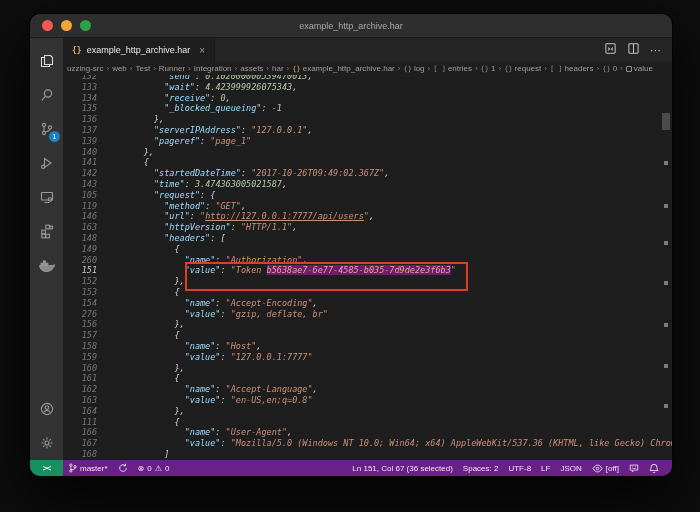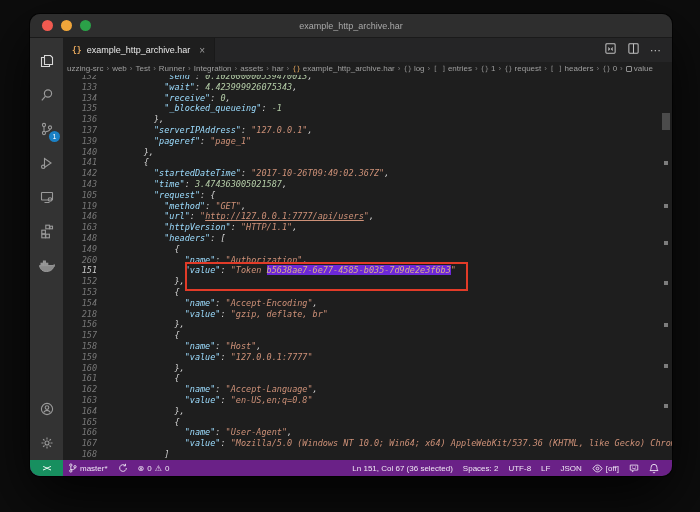--- a/index.html
+++ b/index.html
@@ -59,21 +59,21 @@
                font-family:"DejaVu Sans Mono",monospace; font-size:8.5px;font-style:italic; }
   .code-scroll { margin-top:-4px; }
   .code-line { display:flex; height:10.8px; line-height:10.8px; white-space:pre; }
   .ln { flex:0 0 50px; text-align:right; padding-right:16px; color:#787878; }
   .ln.active { color:#c8c8c8; }
   .code-text { flex:1; }
   .ind { display:inline-block; background-image:repeating-linear-gradient(to right,#393939 0 1px,transparent 1px 2ch); }
   .tk-k { color:#9cdcfe; } .tk-s { color:#ce9178; } .tk-n { color:#b5cea8; }
   .tk-p { color:#d4d4d4; }
   .tk-u { color:#ce9178; text-decoration:underline; }
-  .tk-h { color:#d8b08c; background:#6d28d9; }
+  .tk-h { color:#d8b08c; background:#701a75; }
 
   .annotation-box { position:absolute; left:calc(56px + 14ch - 6px); top:187px;
                     width:calc(53ch + 12px); height:29px; border:2px solid #e23b28;
                     pointer-events:none; }
 
   .overview-ruler { position:absolute; right:0; top:0; width:12px; height:100%; }
   .scroll-thumb { position:absolute; right:2px; top:38px; width:8px; height:17px; background:#4b4b4b; }
   .or-mark { position:absolute; right:4px; width:4px; height:4px; background:#7d7d7d; }
 
   
@@ -286,31 +286,31 @@
             <div class="code-line"><span class="ln">119</span><span class="code-text"><span class="ind" style="width: 10ch;"></span><span class="tk-k">"method"</span><span class="tk-p">: </span><span class="tk-s">"GET"</span><span class="tk-p">,</span></span></div>
             <div class="code-line"><span class="ln">146</span><span class="code-text"><span class="ind" style="width: 10ch;"></span><span class="tk-k">"url"</span><span class="tk-p">: </span><span class="tk-s">"</span><span class="tk-u">http://127.0.0.1:7777/api/users</span><span class="tk-s">"</span><span class="tk-p">,</span></span></div>
             <div class="code-line"><span class="ln">163</span><span class="code-text"><span class="ind" style="width: 10ch;"></span><span class="tk-k">"httpVersion"</span><span class="tk-p">: </span><span class="tk-s">"HTTP/1.1"</span><span class="tk-p">,</span></span></div>
             <div class="code-line"><span class="ln">148</span><span class="code-text"><span class="ind" style="width: 10ch;"></span><span class="tk-k">"headers"</span><span class="tk-p">: [</span></span></div>
             <div class="code-line"><span class="ln">149</span><span class="code-text"><span class="ind" style="width: 12ch;"></span><span class="tk-p">{</span></span></div>
             <div class="code-line"><span class="ln">260</span><span class="code-text"><span class="ind" style="width: 14ch;"></span><span class="tk-k">"name"</span><span class="tk-p">: </span><span class="tk-s">"Authorization"</span><span class="tk-p">,</span></span></div>
             <div class="code-line"><span class="ln active">151</span><span class="code-text"><span class="ind" style="width: 14ch;"></span><span class="tk-k">"value"</span><span class="tk-p">: </span><span class="tk-s">"Token </span><span class="tk-h">b5638ae7-6e77-4585-b035-7d9de2e3f6b3</span><span class="tk-s">"</span></span></div>
             <div class="code-line"><span class="ln">152</span><span class="code-text"><span class="ind" style="width: 12ch;"></span><span class="tk-p">},</span></span></div>
             <div class="code-line"><span class="ln">153</span><span class="code-text"><span class="ind" style="width: 12ch;"></span><span class="tk-p">{</span></span></div>
             <div class="code-line"><span class="ln">154</span><span class="code-text"><span class="ind" style="width: 14ch;"></span><span class="tk-k">"name"</span><span class="tk-p">: </span><span class="tk-s">"Accept-Encoding"</span><span class="tk-p">,</span></span></div>
-            <div class="code-line"><span class="ln">218</span><span class="code-text"><span class="ind" style="width: 14ch;"></span><span class="tk-k">"value"</span><span class="tk-p">: </span><span class="tk-s">"gzip, deflate, br"</span></span></div>
+            <div class="code-line"><span class="ln">276</span><span class="code-text"><span class="ind" style="width: 14ch;"></span><span class="tk-k">"value"</span><span class="tk-p">: </span><span class="tk-s">"gzip, deflate, br"</span></span></div>
             <div class="code-line"><span class="ln">156</span><span class="code-text"><span class="ind" style="width: 12ch;"></span><span class="tk-p">},</span></span></div>
             <div class="code-line"><span class="ln">157</span><span class="code-text"><span class="ind" style="width: 12ch;"></span><span class="tk-p">{</span></span></div>
             <div class="code-line"><span class="ln">158</span><span class="code-text"><span class="ind" style="width: 14ch;"></span><span class="tk-k">"name"</span><span class="tk-p">: </span><span class="tk-s">"Host"</span><span class="tk-p">,</span></span></div>
             <div class="code-line"><span class="ln">159</span><span class="code-text"><span class="ind" style="width: 14ch;"></span><span class="tk-k">"value"</span><span class="tk-p">: </span><span class="tk-s">"127.0.0.1:7777"</span></span></div>
             <div class="code-line"><span class="ln">160</span><span class="code-text"><span class="ind" style="width: 12ch;"></span><span class="tk-p">},</span></span></div>
             <div class="code-line"><span class="ln">161</span><span class="code-text"><span class="ind" style="width: 12ch;"></span><span class="tk-p">{</span></span></div>
             <div class="code-line"><span class="ln">162</span><span class="code-text"><span class="ind" style="width: 14ch;"></span><span class="tk-k">"name"</span><span class="tk-p">: </span><span class="tk-s">"Accept-Language"</span><span class="tk-p">,</span></span></div>
             <div class="code-line"><span class="ln">163</span><span class="code-text"><span class="ind" style="width: 14ch;"></span><span class="tk-k">"value"</span><span class="tk-p">: </span><span class="tk-s">"en-US,en;q=0.8"</span></span></div>
             <div class="code-line"><span class="ln">164</span><span class="code-text"><span class="ind" style="width: 12ch;"></span><span class="tk-p">},</span></span></div>
-            <div class="code-line"><span class="ln">165</span><span class="code-text"><span class="ind" style="width: 12ch;"></span><span class="tk-p">{</span></span></div>
+            <div class="code-line"><span class="ln">111</span><span class="code-text"><span class="ind" style="width: 12ch;"></span><span class="tk-p">{</span></span></div>
             <div class="code-line"><span class="ln">166</span><span class="code-text"><span class="ind" style="width: 14ch;"></span><span class="tk-k">"name"</span><span class="tk-p">: </span><span class="tk-s">"User-Agent"</span><span class="tk-p">,</span></span></div>
             <div class="code-line"><span class="ln">167</span><span class="code-text"><span class="ind" style="width: 14ch;"></span><span class="tk-k">"value"</span><span class="tk-p">: </span><span class="tk-s">"Mozilla/5.0 (Windows NT 10.0; Win64; x64) AppleWebKit/537.36 (KHTML, like Gecko) Chrome/61.0.3163.100 Safari/537.36"</span></span></div>
             <div class="code-line"><span class="ln">168</span><span class="code-text"><span class="ind" style="width: 10ch;"></span><span class="tk-p">]</span></span></div>
           </div>
         <div class="annotation-box"></div>
         <div class="overview-ruler">
           <div class="scroll-thumb"></div>
           <div class="or-mark" style="top:86px"></div>
           <div class="or-mark" style="top:129px"></div>
           <div class="or-mark" style="top:166px"></div>

